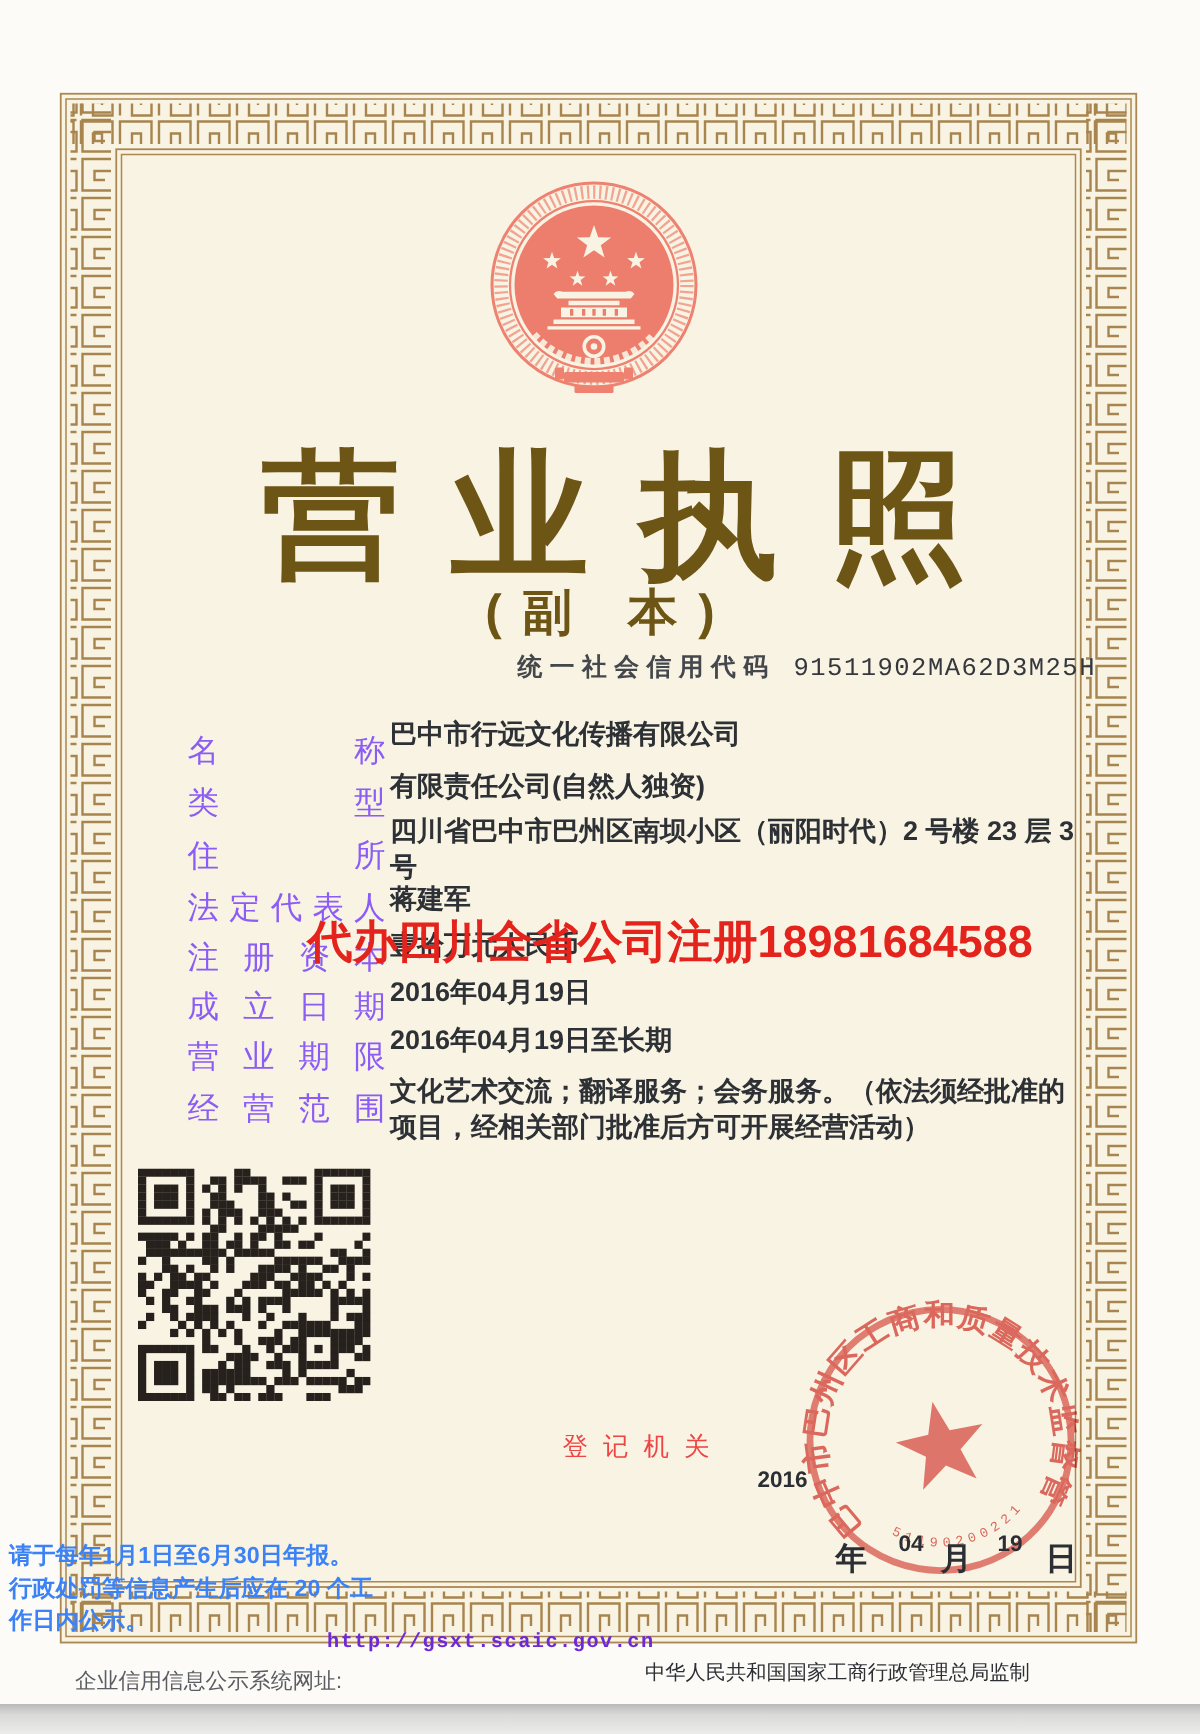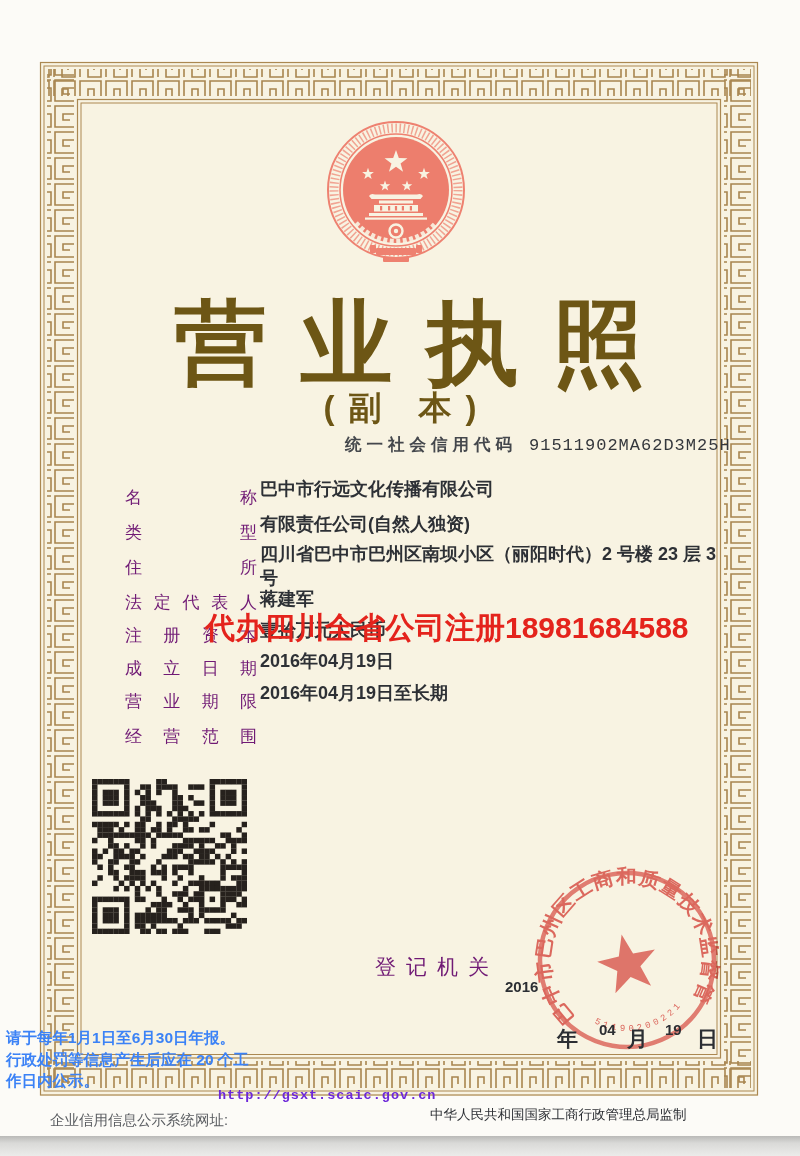--- a/index.html
+++ b/index.html
@@ -7,25 +7,25 @@
   #page{position:relative;width:800px;height:1156px;background:#fcfbf7;overflow:hidden;margin:0 auto;}
   .abs{position:absolute;}
   .paper{left:40px;top:62px;width:718px;height:1034px;background:#f8f3e2;}
   .title{left:0;right:0;top:282px;text-align:center;font-family:"Liberation Serif","DejaVu Serif",serif;
          font-size:92px;font-weight:700;color:#6d5615;letter-spacing:34px;padding-left:53px;white-space:nowrap;}
   .subtitle{left:0;right:0;top:386px;text-align:center;font-size:33px;font-weight:600;color:#6d5615;
             letter-spacing:14px;padding-left:14px;}
   .creditline{left:345px;top:434px;white-space:nowrap;text-align:center;}
   .creditlabel{font-size:16.5px;letter-spacing:5px;font-weight:600;color:#44474c;}
   .creditcode{font-family:"Liberation Mono","DejaVu Sans Mono",monospace;font-size:17px;color:#34373c;margin-left:12px;letter-spacing:1px;}
-  .flabel{left:125px;width:132px;font-size:17px;font-weight:500;color:#701a75;
+  .flabel{left:125px;width:132px;font-size:21px;font-weight:500;color:#8b5cf6;
           text-align:justify;text-align-last:justify;}
   .fvalue{left:260px;width:466px;font-size:18px;font-weight:600;color:#2d3035;line-height:24px;}
   .watermark{left:205px;top:608px;font-size:30px;font-weight:700;color:#e4231c;white-space:nowrap;z-index:6;}
-  .regauth{left:375px;top:953px;font-size:21px;font-weight:500;color:#701a75;letter-spacing:10px;}
+  .regauth{left:375px;top:953px;font-size:17px;font-weight:500;color:#ef4444;letter-spacing:10px;}
   .dsmall{font-size:15px;font-weight:600;color:#2b2e33;z-index:7;}
   .dbig{font-size:21px;font-weight:600;color:#2b2e33;z-index:7;}
   .footleft{left:6px;top:1027px;width:310px;font-size:15.5px;line-height:21.5px;font-weight:600;color:#3b82f6;z-index:8;}
   .footurl{left:218px;top:1088px;font-family:"Liberation Mono","DejaVu Sans Mono",monospace;
            font-size:13.5px;font-weight:700;color:#6d28d9;letter-spacing:1px;z-index:8;}
   .footurllabel{left:50px;top:1111px;font-size:14.5px;color:#5a5d61;font-weight:500;z-index:8;}
   .footright{left:430px;top:1106px;width:320px;text-align:left;font-size:13.5px;font-weight:500;color:#2c2f34;z-index:8;}
   .sealwrap{left:532px;top:865px;width:190px;height:190px;transform:rotate(-12deg);
             mix-blend-mode:multiply;opacity:.92;z-index:5;}
   .bottomband{left:0;top:1136px;width:800px;height:20px;
@@ -118,20 +118,21 @@
   <div class="abs flabel" style="top:624px;z-index:4">注册资本</div>
   <div class="abs fvalue" style="top:618px;z-index:4">壹拾万元人民币</div>
 
   <div class="abs flabel" style="top:657px;z-index:4">成立日期</div>
   <div class="abs fvalue" style="top:649px;z-index:4">2016年04月19日</div>
 
   <div class="abs flabel" style="top:690px;z-index:4">营业期限</div>
   <div class="abs fvalue" style="top:681px;z-index:4">2016年04月19日至长期</div>
 
   <div class="abs flabel" style="top:725px;z-index:4">经营范围</div>
+  <div class="abs fvalue" style="top:715px;z-index:4">文化艺术交流；翻译服务；会务服务。（依法须经批准的项目，经相关部门批准后方可开展经营活动）</div>
 
   <div class="abs watermark">代办四川全省公司注册18981684588</div>
 
   <div class="abs" id="qr" style="left:92px;top:779px;width:155px;height:155px;z-index:4">
       <svg width="155" height="155" viewBox="0 0 155 155">
         <g fill="#26211d">
           <rect x="0.00" y="0.00" width="5.49" height="5.49"></rect>
           <rect x="5.34" y="0.00" width="5.49" height="5.49"></rect>
           <rect x="10.69" y="0.00" width="5.49" height="5.49"></rect>
           <rect x="16.03" y="0.00" width="5.49" height="5.49"></rect>

